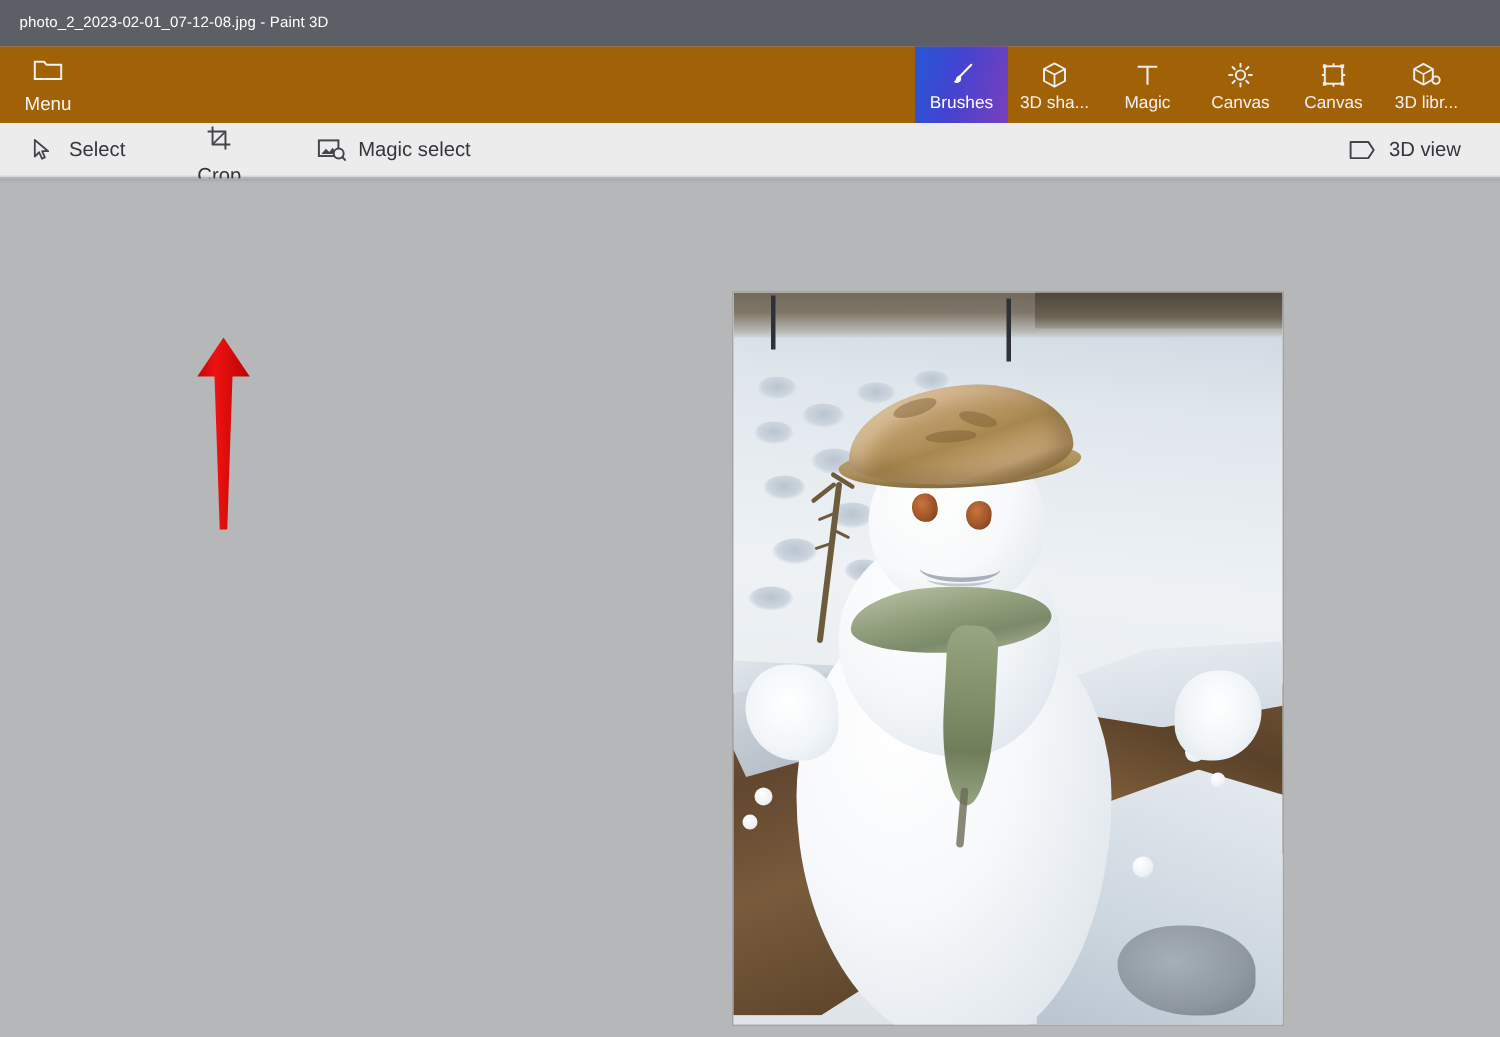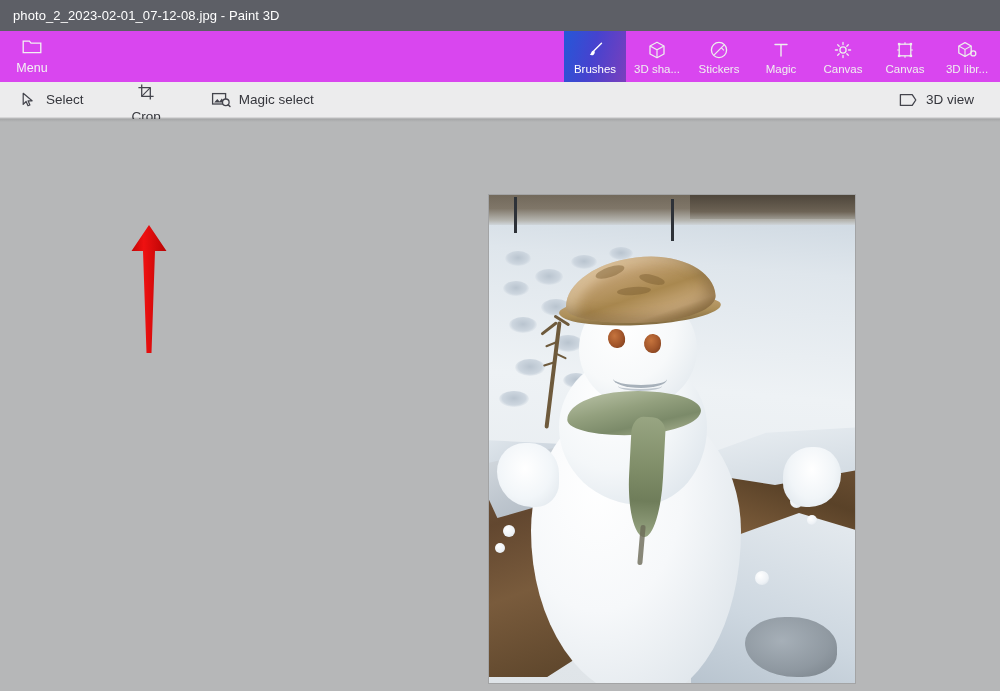--- a/index.html
+++ b/index.html
@@ -24,34 +24,34 @@
     position: absolute;
     top: 0; left: 0;
     width: 1000px;
     height: 31px;
     background: #5d5f66;
     display: flex;
     align-items: center;
   }
   .titlebar-text {
     color: #ffffff;
-    font-size: 13px;
+    font-size: 10px;
     letter-spacing: .1px;
     padding-left: 13px;
     white-space: nowrap;
     font-family: "Liberation Sans", sans-serif;
   }
 
   
   .ribbon {
     position: absolute;
     top: 31px; left: 0;
     width: 1000px;
     height: 51px;
-    background: #d946ef;
+    background: #a16207;
     display: flex;
     align-items: stretch;
   }
 
   .menu-tile {
     width: 64px;
     display: flex;
     flex-direction: column;
     align-items: center;
     justify-content: center;
@@ -60,21 +60,21 @@
     cursor: default;
   }
   .menu-tile .lbl { font-size: 12.5px; }
 
   .ribbon-spacer { flex: 1; }
 
   .ribbon-tools {
     display: flex;
     align-items: flex-end;
     height: 51px;
-    padding-right: 2px;
+    padding-right: 18px;
   }
 
   .tool-tile {
     width: 62px;
     height: 51px;
     display: flex;
     flex-direction: column;
     align-items: center;
     justify-content: center;
     gap: 2px;
@@ -403,30 +403,20 @@
       <div class="tool-tile">
         <span class="ico">
           <svg width="20" height="20" viewBox="0 0 20 20" fill="none">
             <path d="M10 2.3 17 6v8l-7 3.7L3 14V6z" stroke="#eee" stroke-width="1.3" fill="none" stroke-linejoin="round"></path>
             <path d="M3 6l7 3.7L17 6M10 9.7v8" stroke="#eee" stroke-width="1.2"></path>
           </svg>
         </span>
         <span class="lbl">3D sha...</span>
       </div>
 
-      <div class="tool-tile">
-        <span class="ico">
-          <svg width="20" height="20" viewBox="0 0 20 20" fill="none">
-            <circle cx="10" cy="10" r="7.6" stroke="#eee" stroke-width="1.3" fill="none"></circle>
-            <path d="M15.4 4.6 5.2 14.9" stroke="#eee" stroke-width="1.2"></path>
-            <path d="M12.4 7.8l2.6 2.6" stroke="#eee" stroke-width="1.1"></path>
-          </svg>
-        </span>
-        <span class="lbl">Stickers</span>
-      </div>
 
       <div class="tool-tile">
         <span class="ico">
           <svg width="20" height="20" viewBox="0 0 20 20" fill="none">
             <path d="M4 4.5h12M10 4.5v11.5" stroke="#eee" stroke-width="1.4" stroke-linecap="round"></path>
           </svg>
         </span>
         <span class="lbl">Magic</span>
       </div>
 

